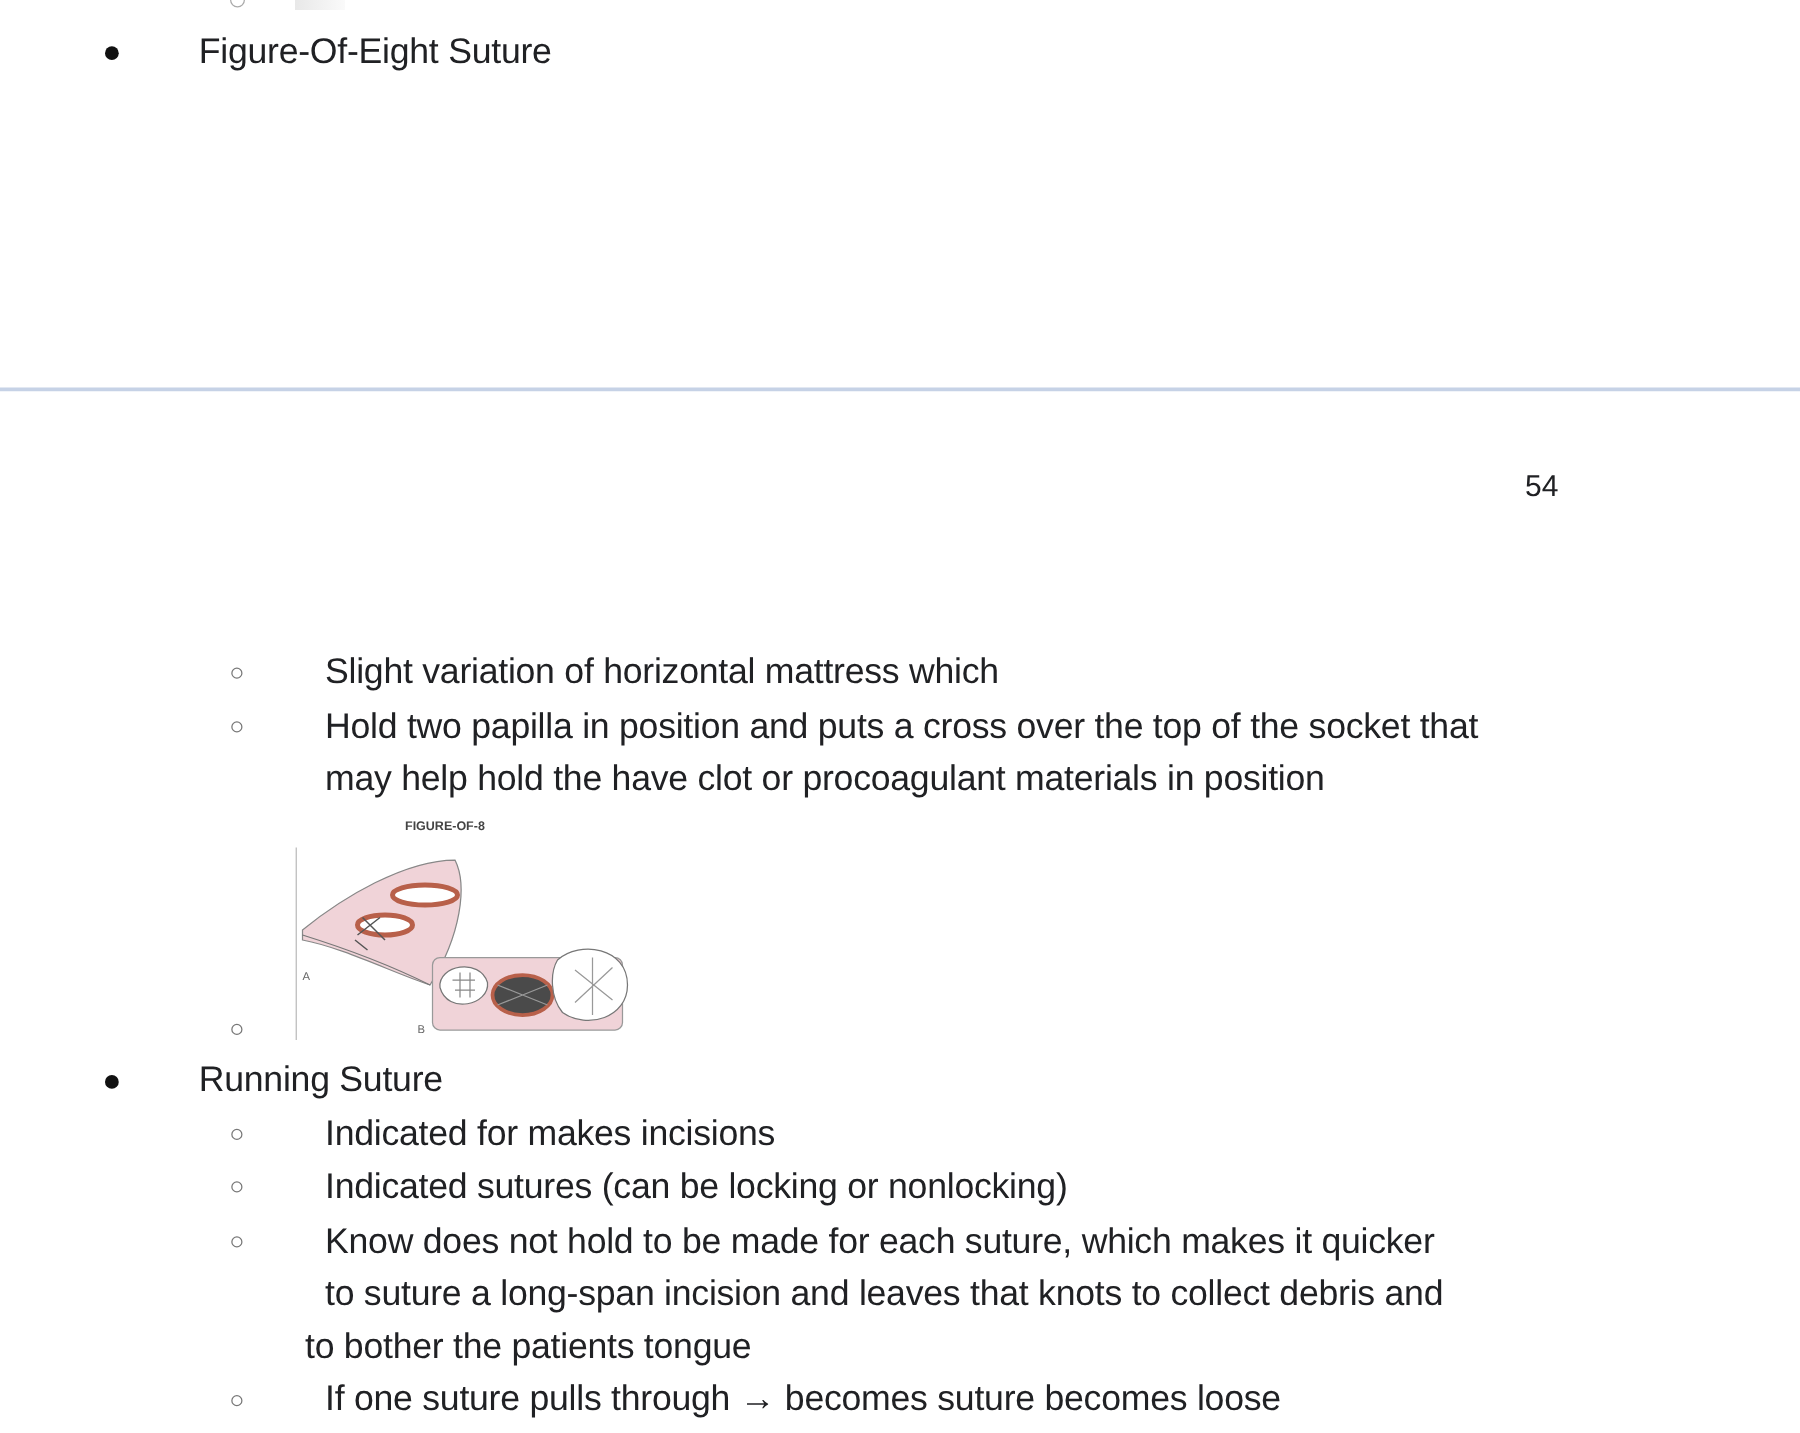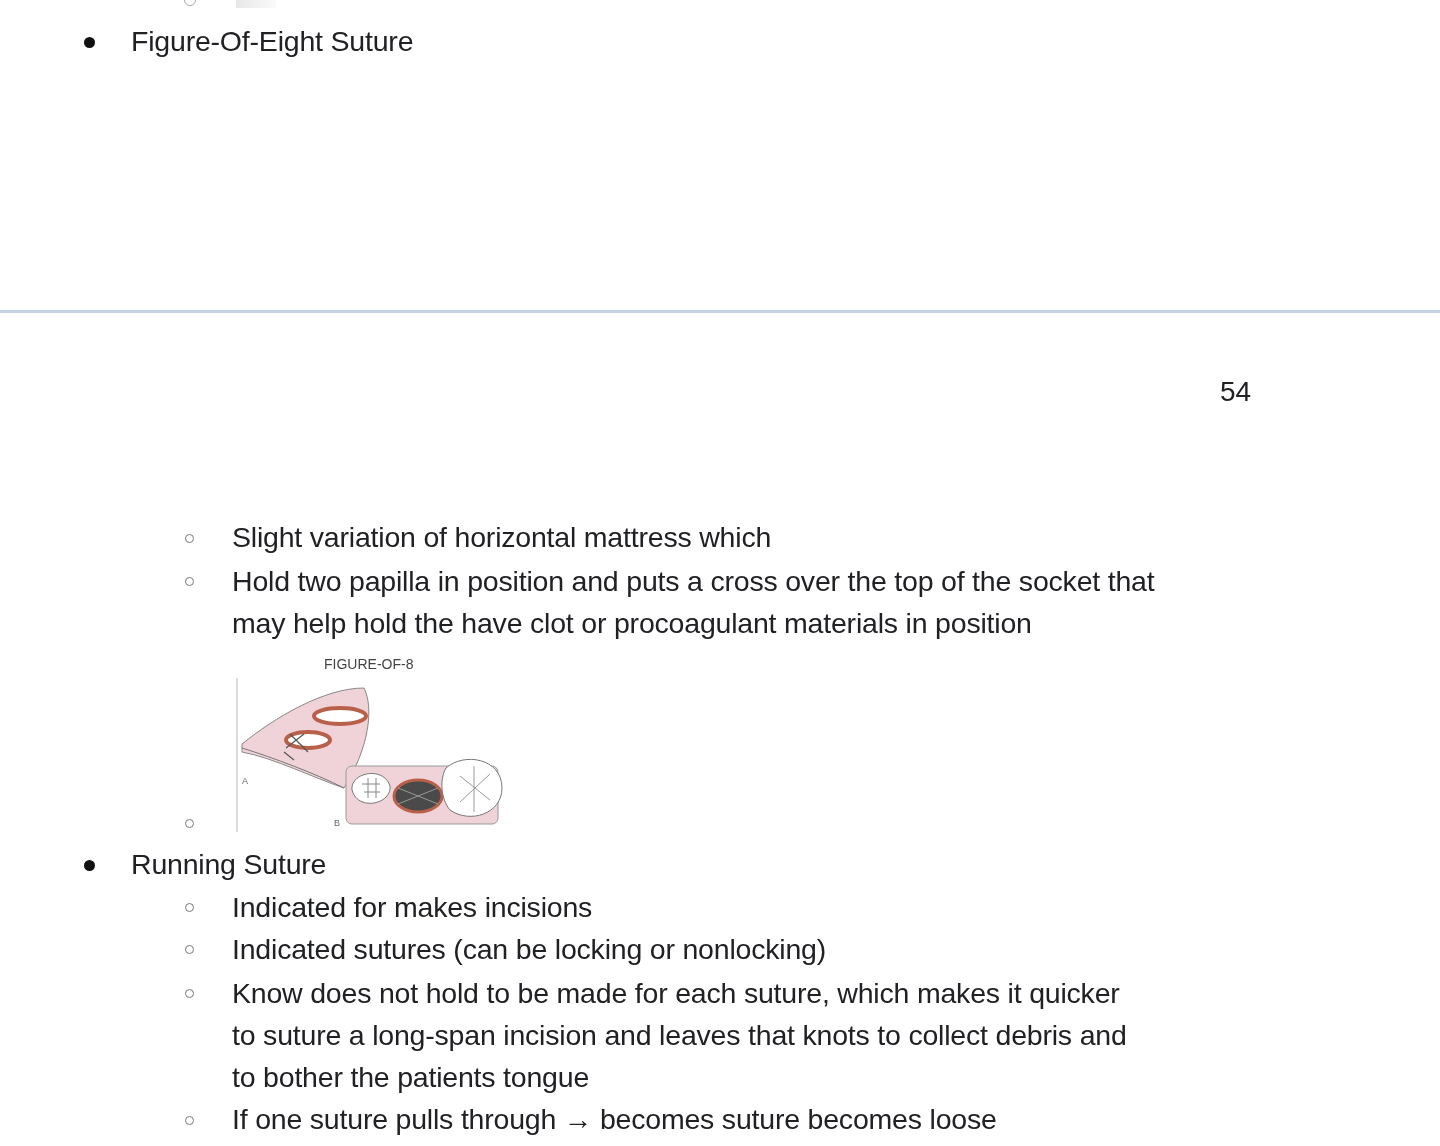--- a/index.html
+++ b/index.html
@@ -3,35 +3,35 @@
 <meta charset="utf-8">
 <style>
   html, body { margin:0; padding:0; }
   body {
     width:1440px; height:1146px; overflow:hidden; position:relative;
     background:#ffffff;
     font-family:"Liberation Sans", sans-serif;
     color:#202124;
   }
   .abs { position:absolute; }
-  .text { font-size:28.5px; line-height:42px; white-space:nowrap; letter-spacing:-0.2px; }
+  .text { font-size:28.5px; line-height:42px; white-space:nowrap; letter-spacing:-0.2px;margin-left:28px; }
   .bullet-filled {
     position:absolute; width:11px; height:11px; border-radius:50%; background:#111;
   }
   .bullet-hollow {
     position:absolute; width:9px; height:9px; border-radius:50%;
     border:1.6px solid #777; background:transparent; box-sizing:border-box;
   }
   .page-sep {
     position:absolute; left:0; top:310px; width:1440px; height:3px;
     background:#c6d2e6;
   }
-  .page-num { font-size:28px;text-align:center; }
+  .page-num { font-size:24px;text-align:center; }
   .fig-box { position:absolute; left:234px; top:648px; width:272px; height:186px; }
-  .fig-title { position:absolute; font-size:14px; font-weight:normal; color:#444; letter-spacing:0px; }
+  .fig-title { position:absolute; font-size:10px; font-weight:bold; color:#444; letter-spacing:0px; }
   .fig-letter { position:absolute; font-size:9px; color:#666; }
   .top-remnant { position:absolute; left:184px; top:-6px; width:12px; height:12px; border-radius:50%; border:1.5px solid #aaa; box-sizing:border-box; }
   .top-remnant-img { position:absolute; left:236px; top:0px; width:40px; height:8px; background:linear-gradient(90deg,#e8e8e8,#fafafa); }
 </style>
 </head>
 <body>
 
 <div class="top-remnant"></div>
 <div class="top-remnant-img"></div>
 
@@ -77,16 +77,16 @@
 
 <div class="bullet-hollow" style="left:185px; top:903px;"></div>
 <div class="abs text" style="left:232px; top:886px;">Indicated for makes incisions</div>
 
 <div class="bullet-hollow" style="left:185px; top:945px;"></div>
 <div class="abs text" style="left:232px; top:928px;">Indicated sutures (can be locking or nonlocking)</div>
 
 <div class="bullet-hollow" style="left:185px; top:989px;"></div>
 <div class="abs text" style="left:232px; top:972px;">Know does not hold to be made for each suture, which makes it quicker</div>
 <div class="abs text" style="left:232px; top:1014px;">to suture a long-span incision and leaves that knots to collect debris and</div>
-<div class="abs text" style="left:232px; top:1056px;">to bother the patients tongue</div>
+<div class="abs text" style="left:216px; top:1056px;">to bother the patients tongue</div>
 
 <div class="bullet-hollow" style="left:185px; top:1116px;"></div>
 <div class="abs text" style="left:232px; top:1098px;">If one suture pulls through → becomes suture becomes loose</div>
 
 </body></html>

